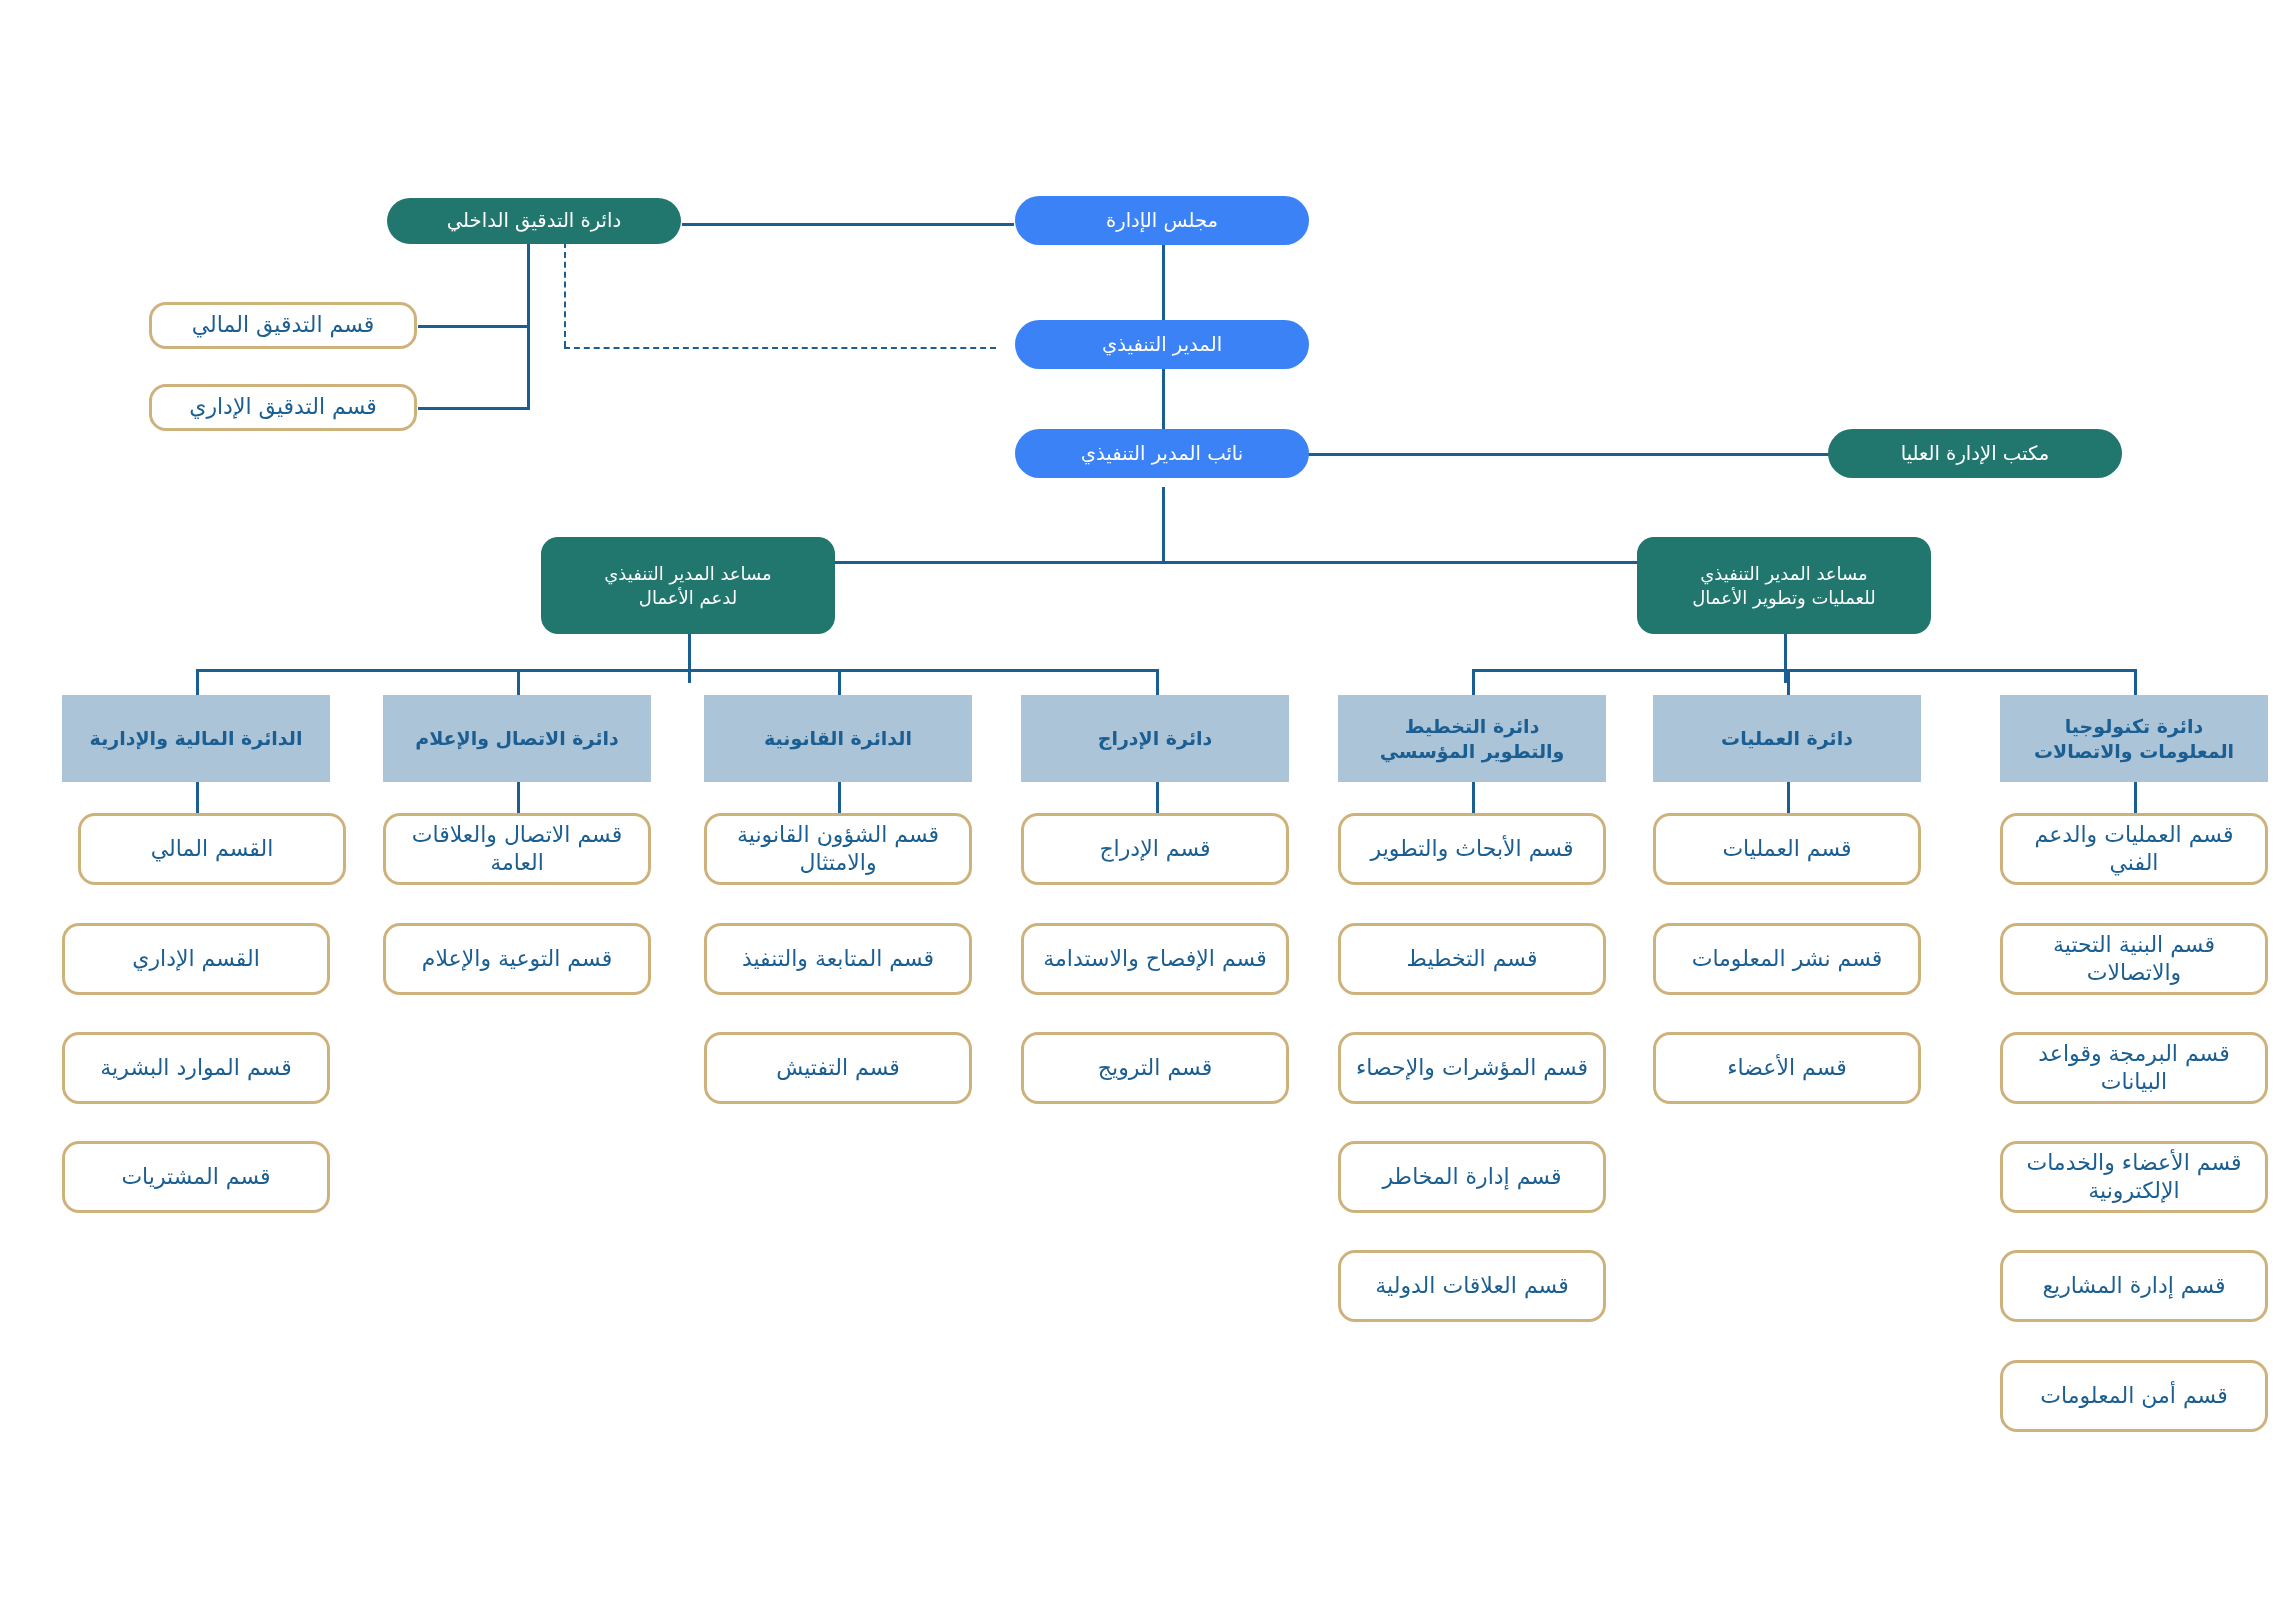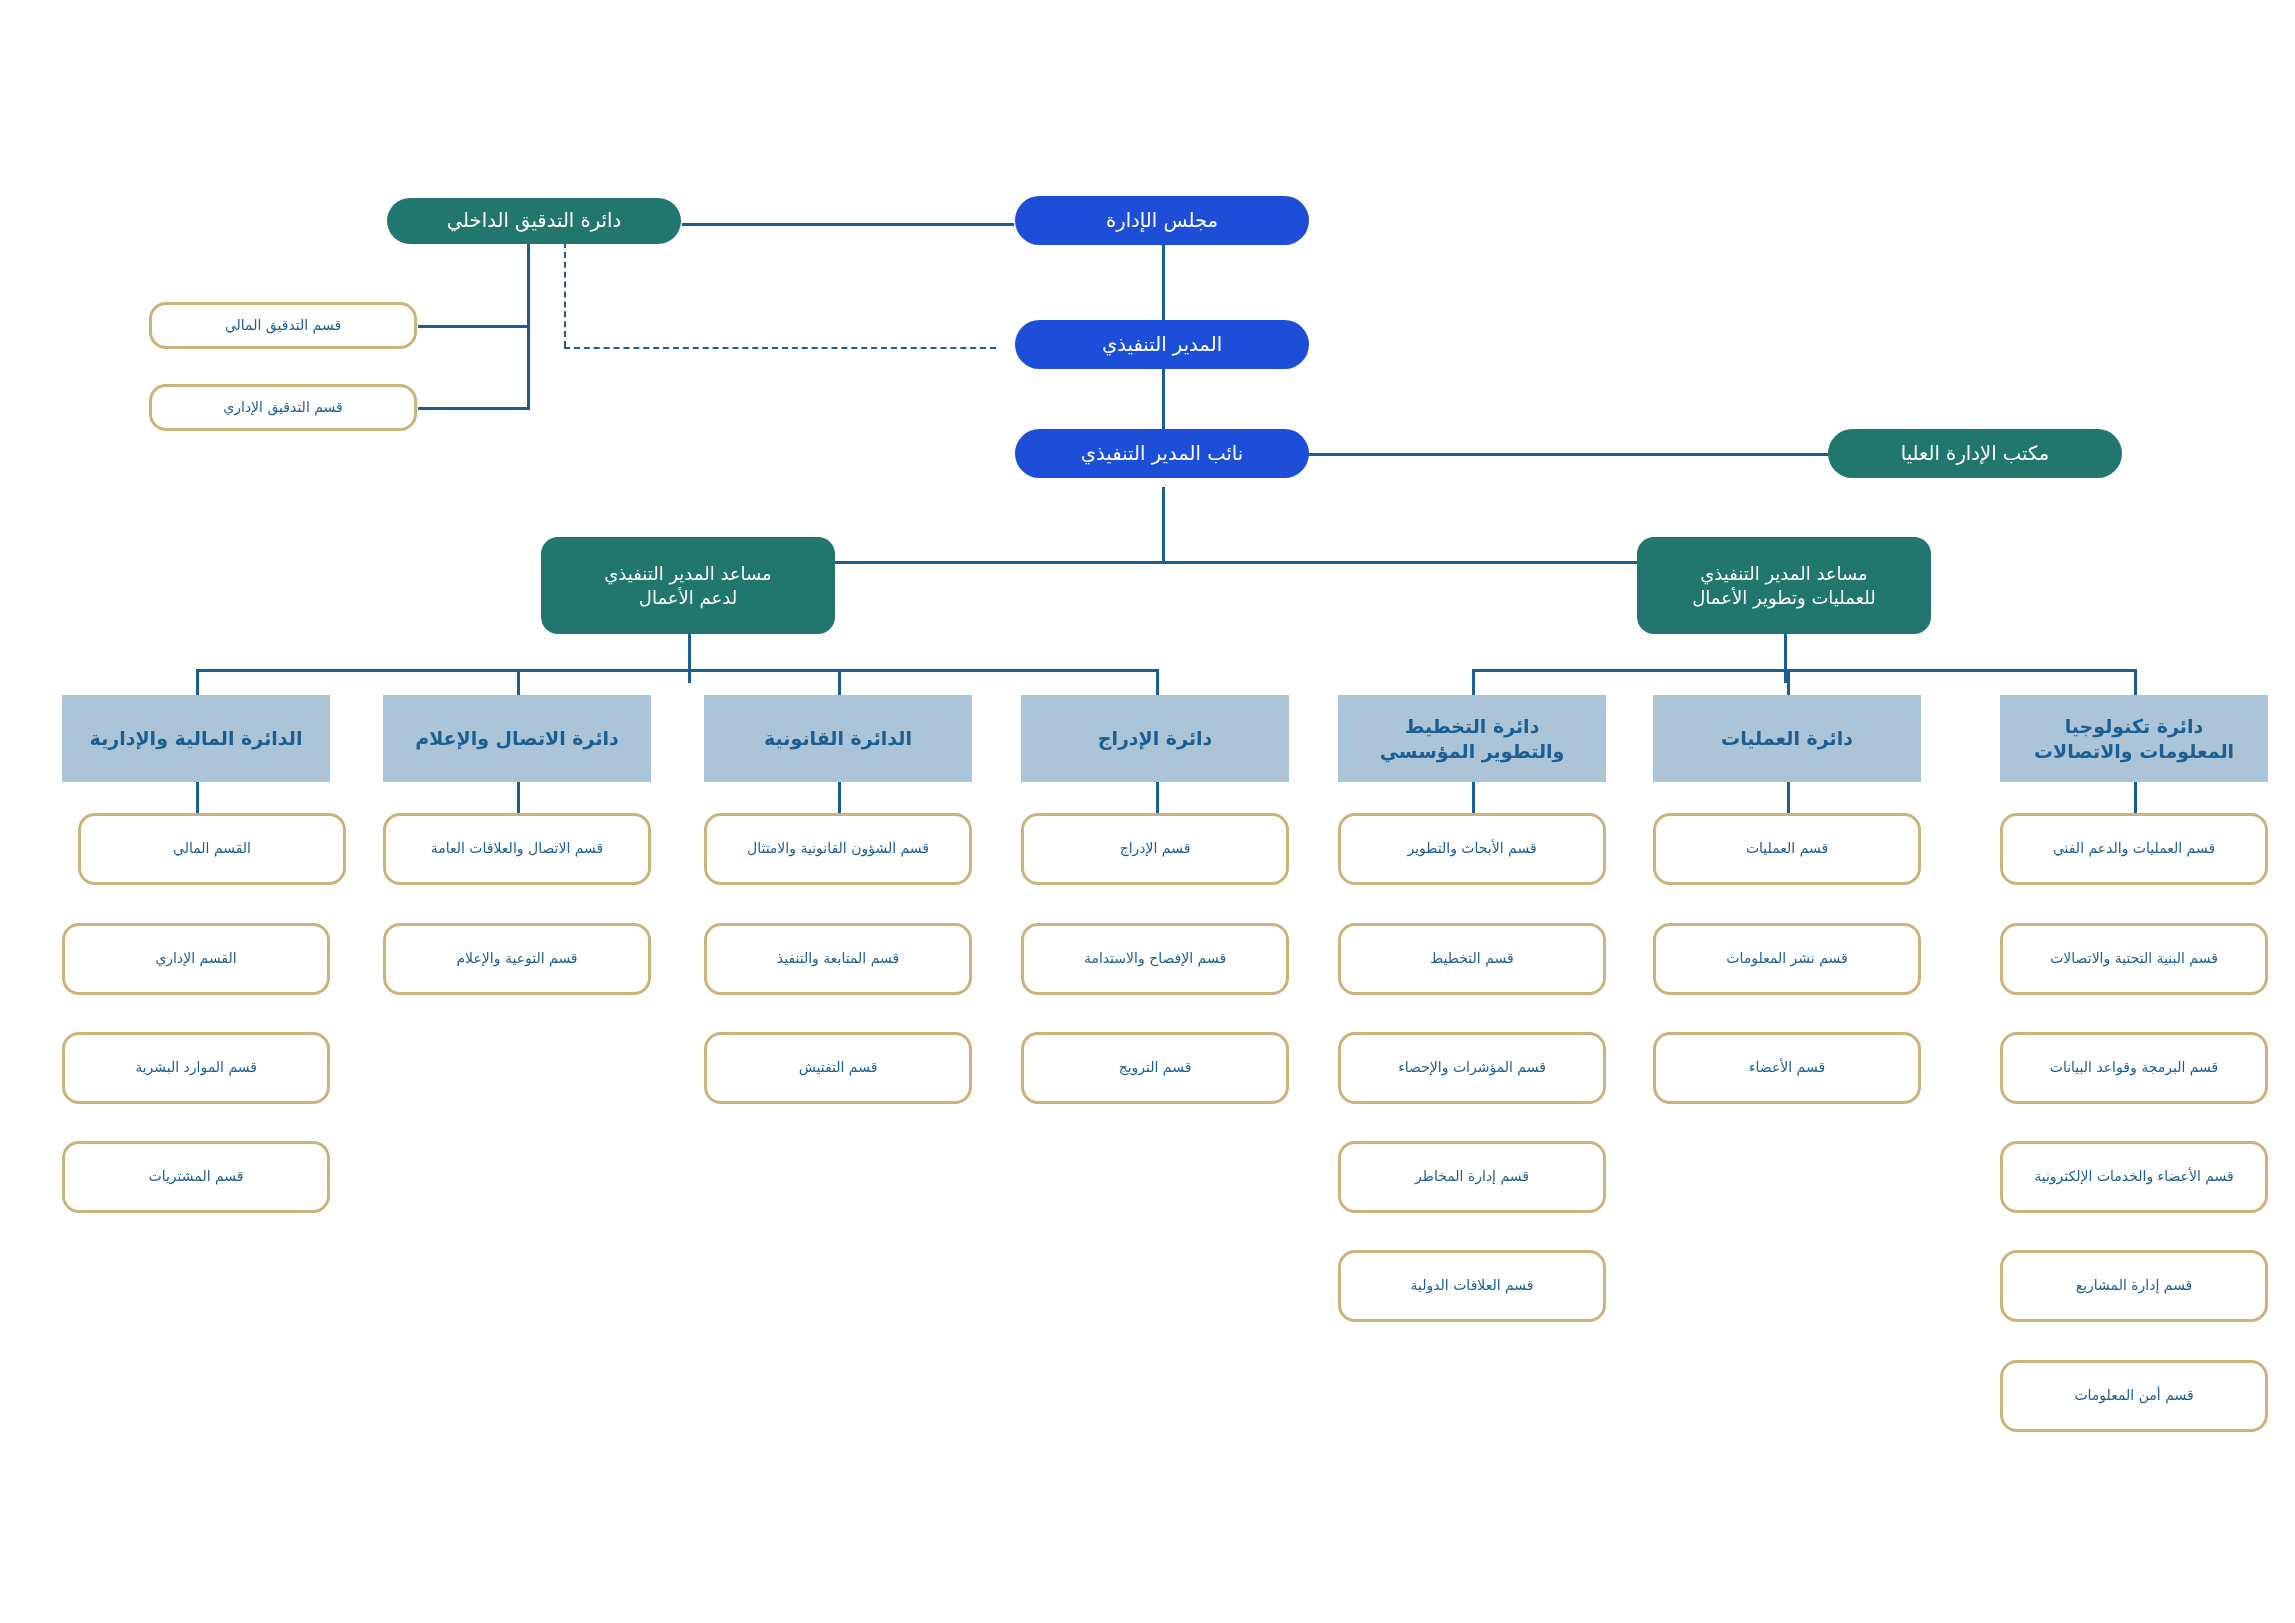--- a/index.html
+++ b/index.html
@@ -27,21 +27,21 @@
     align-items: center;
     justify-content: center;
     text-align: center;
     line-height: 1.28;
     direction: rtl;
     unicode-bidi: isolate;
   }
 
   
   .pill-navy {
-    background: #1d4ed8;
+    background: #3b82f6;
     color: #ffffff;
     border-radius: 654px;
     font-size: 19.6px;
     font-weight: 400;
     letter-spacing: 0.1px;
   }
 
   
   .pill-teal {
     background: #21766e;
@@ -70,21 +70,21 @@
     border-radius: 0;
     padding: 2.6px 5.2px;
   }
 
   
   .section {
     background: #ffffff;
     color: #1b5e91;
     border: 3.3px solid #ceb27c;
     border-radius: 17px;
-    font-size: 14px;
+    font-size: 22px;
     font-weight: 400;
     padding: 2.6px 7.9px;
   }
 
   
   .ln {
     position: absolute;
     background: #1b5e91;
   }
   .ln-h { height: 2.6px; }

